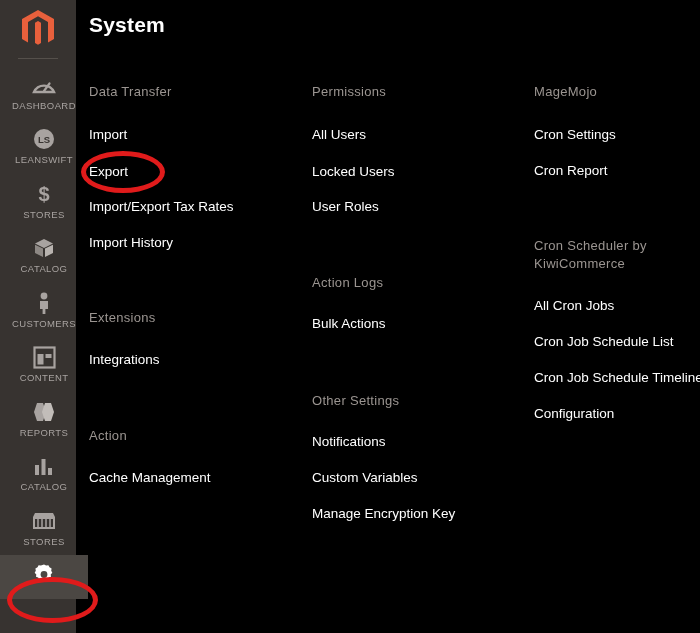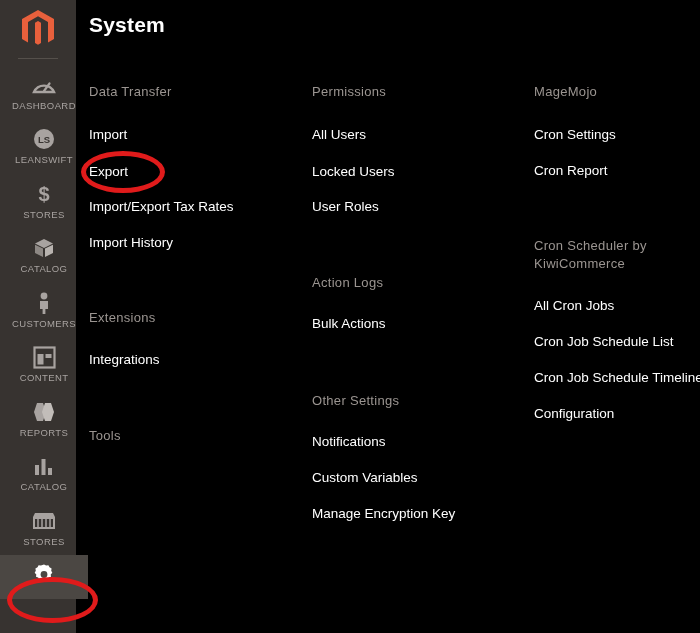--- a/index.html
+++ b/index.html
@@ -207,21 +207,22 @@
           <div class="group-title">Data Transfer</div>
         </div>
         <a class="link" href="#" style="position:absolute;top:63px;left:13px;">Import</a>
         <a class="link" href="#" style="position:absolute;top:100px;left:13px;">Export</a>
         <a class="link" href="#" style="position:absolute;top:135px;left:13px;">Import/Export Tax Rates</a>
         <a class="link" href="#" style="position:absolute;top:171px;left:13px;">Import History</a>
 
         <div class="group-title" style="position:absolute;top:245px;left:13px;">Extensions</div>
         <a class="link" href="#" style="position:absolute;top:288px;left:13px;">Integrations</a>
 
-        <div class="group-title" style="position:absolute;top:363px;left:13px;">Tools</div>
+        <div class="group-title" style="position:absolute;top:363px;left:13px;">Action</div>
+        <a class="link" href="#" style="position:absolute;top:406px;left:13px;">Cache Management</a>
       </div>
 
       <div class="col col-2">
         <div class="group-title" style="position:absolute;top:19px;left:12px;">Permissions</div>
         <a class="link" href="#" style="position:absolute;top:63px;left:12px;">All Users</a>
         <a class="link" href="#" style="position:absolute;top:100px;left:12px;">Locked Users</a>
         <a class="link" href="#" style="position:absolute;top:135px;left:12px;">User Roles</a>
 
         <div class="group-title" style="position:absolute;top:210px;left:12px;">Action Logs</div>
         <a class="link" href="#" style="position:absolute;top:252px;left:12px;">Bulk Actions</a>

